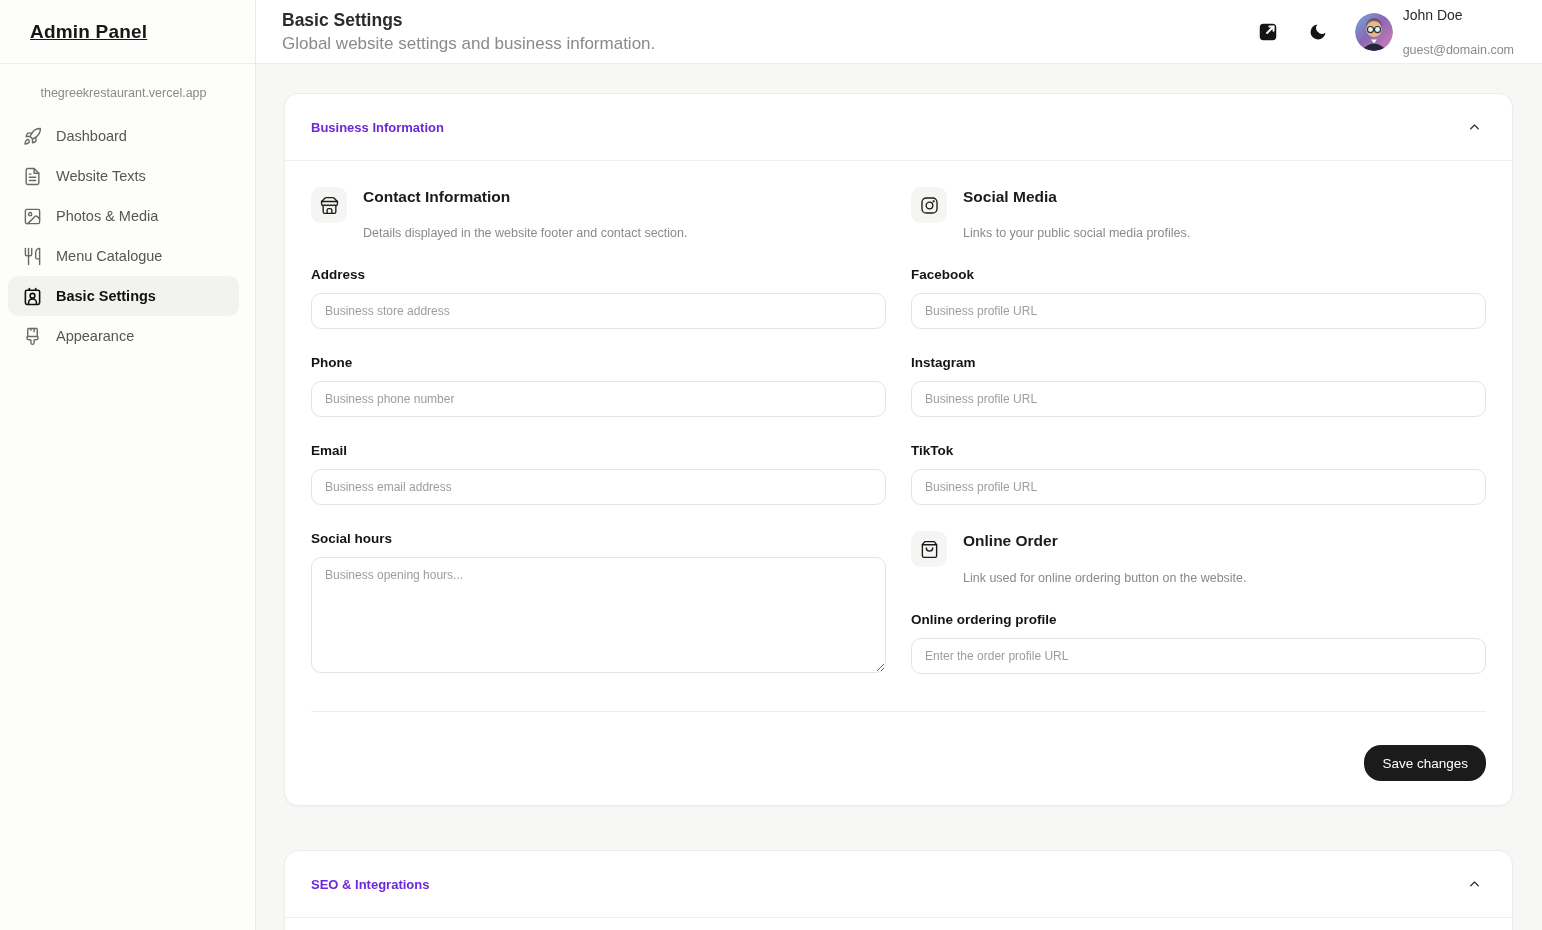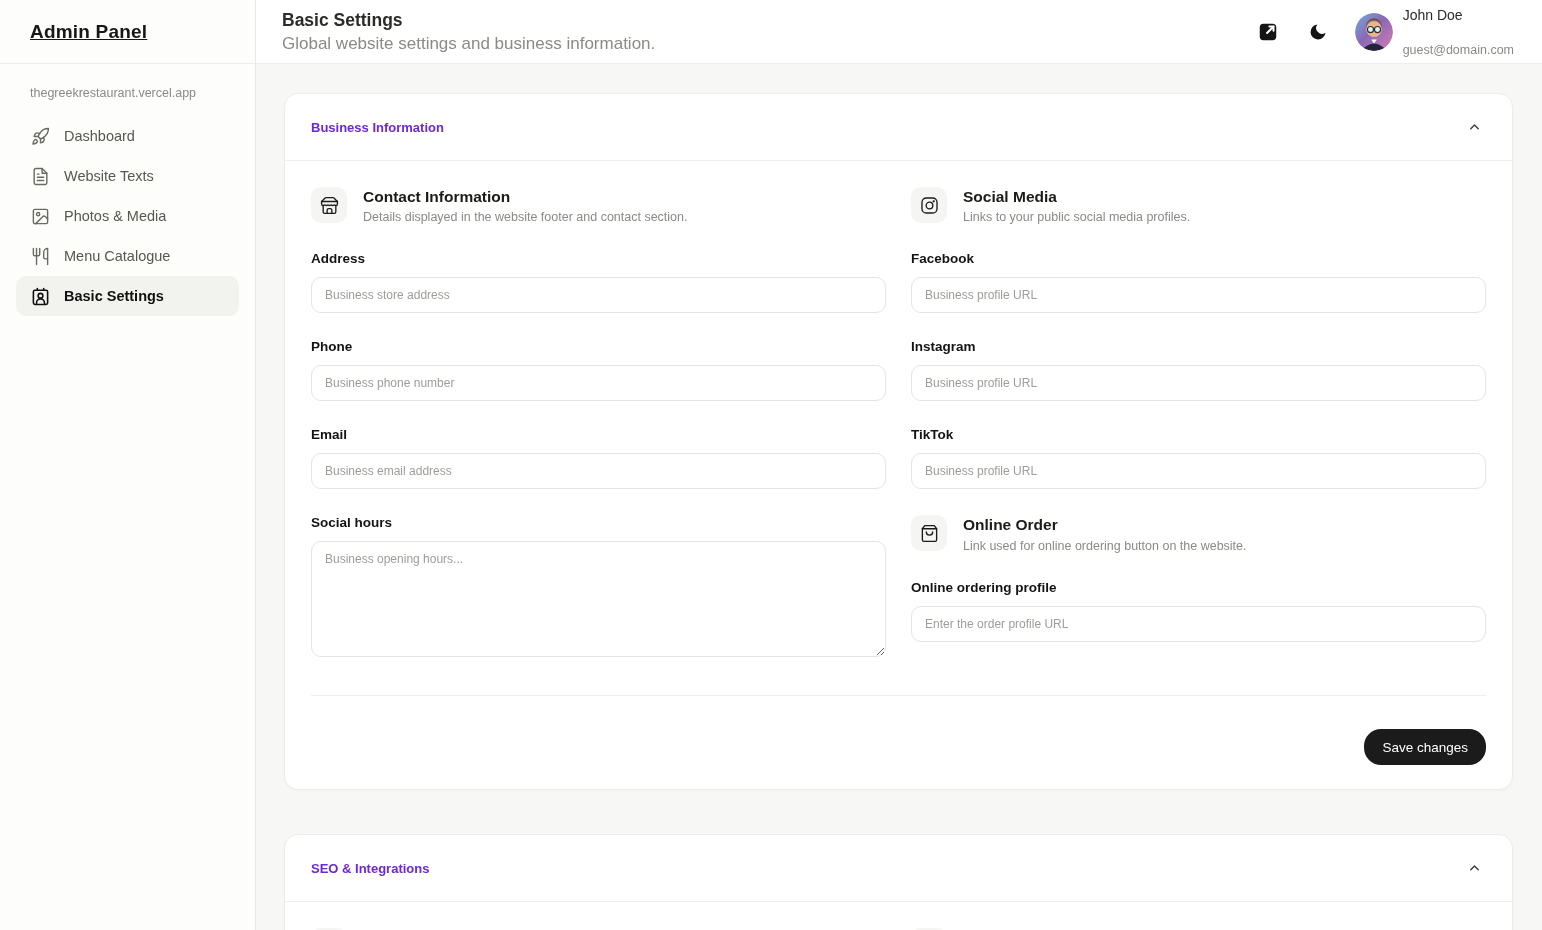--- a/index.html
+++ b/index.html
@@ -14,21 +14,21 @@
   .sidebar {
     width:256px; height:100%; background:#fdfdfc;
     border-right:1px solid #e9e9e6; flex-shrink:0;
     display:flex; flex-direction:column;
   }
   .sidebar-title {
     height:64px; display:flex; align-items:center;
     padding:0 30px; border-bottom:1px solid #ededea;
     font-size:19px; font-weight:700; letter-spacing:.2px;text-decoration:underline;
   }
-  .sidebar-body { padding:22px 16px 0 16px; }
+  .sidebar-body { padding:22px 16px 0 8px;text-align:center; }
   .site-url {
     font-size:12.5px; color:#8a8a86; padding:0 14px; margin-bottom:16px;
     white-space:nowrap;
   }
   .nav-item {
     display:flex; align-items:center; gap:14px;
     height:40px; padding:0 14px; border-radius:10px;
     font-size:14.5px; font-weight:500; color:#57574f;
     cursor:pointer; margin-bottom:0;
   }
@@ -64,21 +64,21 @@
   .card-title { font-size:13px; font-weight:600; color:#6d28d9; }
   .collapse-btn { width:24px; height:24px; display:flex; align-items:center; justify-content:center; cursor:pointer; border-radius:6px; }
   .card-body { padding:26px 26px 24px 26px; }
   .two-col { display:grid; grid-template-columns:1fr 1fr; column-gap:25px; }
   .section-head { display:flex; align-items:flex-start; gap:16px; margin-bottom:27px; }
   .icon-box {
     width:36px; height:36px; border-radius:10px; background:#f5f5f3;
     display:flex; align-items:center; justify-content:center; flex-shrink:0;
   }
   .section-title { font-size:15.5px; font-weight:600; color:#1b1b18; line-height:1.25; }
-  .section-sub { font-size:12.5px; color:#8a8a86; margin-top:4px; }
+  .section-sub { font-size:12.5px; color:#8a8a86; margin-top:20px; }
   .field { margin-bottom:26px; }
   .field-label { display:block; font-size:13.5px; font-weight:600; color:#141414; margin-bottom:11px; }
   .text-input, .text-area {
     width:100%; border:1px solid #e4e4e1; border-radius:10px;
     background:#fff; font-family:"Liberation Sans", sans-serif;
     font-size:12px; color:#ec4899; padding:0 13px; outline:none;
   }
   .text-input { height:36px; }
   .text-input::placeholder, .text-area::placeholder { color:#9d9d99; }
   .text-area { height:116px; padding:9px 13px; resize:both; line-height:1.4; }
@@ -154,20 +154,31 @@
           <path d="M16 2v2"></path>
             <path d="M8 2v2"></path>
           <circle cx="12" cy="11" r="3"></circle>
           <path d="M17 21v-1a5 5 0 0 0-10 0v1"></path>
           <rect x="3" y="4" width="18" height="18" rx="2"></rect>
         </svg>
       </span>
       <span>Basic Settings</span>
     </div>
 
+    <div class="nav-item">
+      <span class="nicon">
+        <svg class="lucide" width="19" height="19" viewBox="0 0 24 24" stroke-width="1.8">
+          <path d="M10 2v2"></path>
+            <path d="M14 2v4"></path>
+          <path d="M17 2a1 1 0 0 1 1 1v9H6V3a1 1 0 0 1 1-1z"></path>
+          <path d="M6 12a1 1 0 0 0-1 1v1a2 2 0 0 0 2 2h2a1 1 0 0 1 1 1v2.9a2 2 0 1 0 4 0V17a1 1 0 0 1 1-1h2a2 2 0 0 0 2-2v-1a1 1 0 0 0-1-1"></path>
+        </svg>
+      </span>
+      <span>Appearance</span>
+    </div>
   </div>
 </aside>
 
 <div class="right-region">
 
   <header class="topbar">
     <div class="topbar-titles">
       <div class="page-title">Basic Settings</div>
       <div class="page-subtitle">Global website settings and business information.</div>
     </div>

